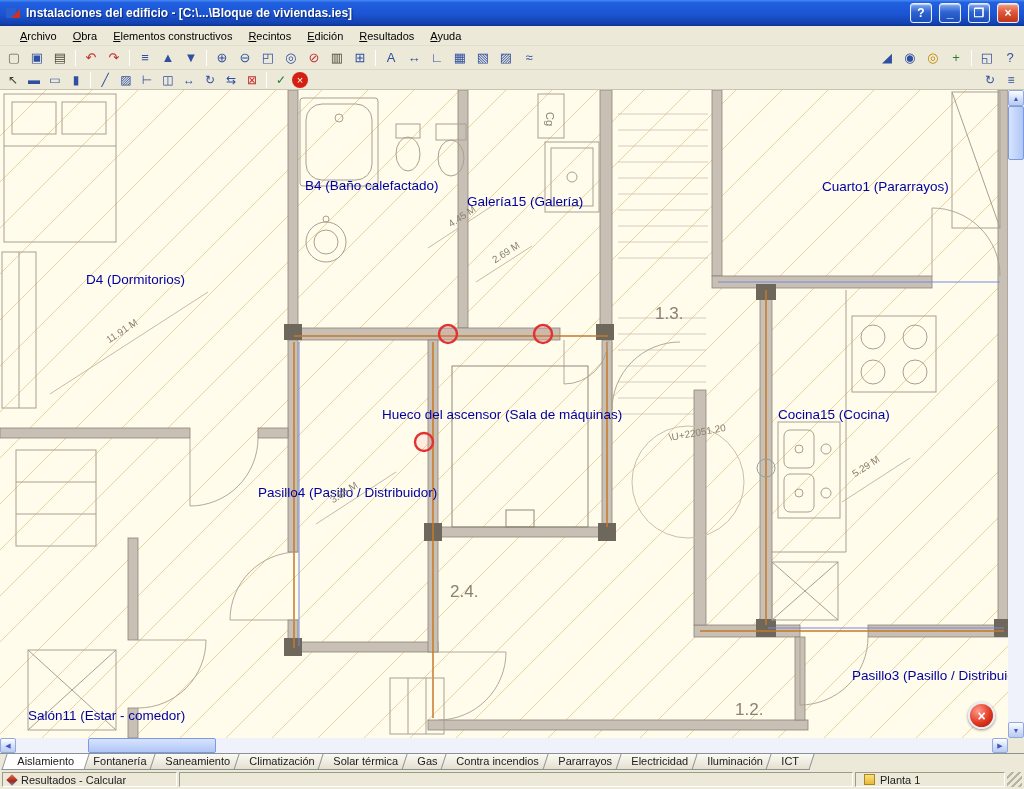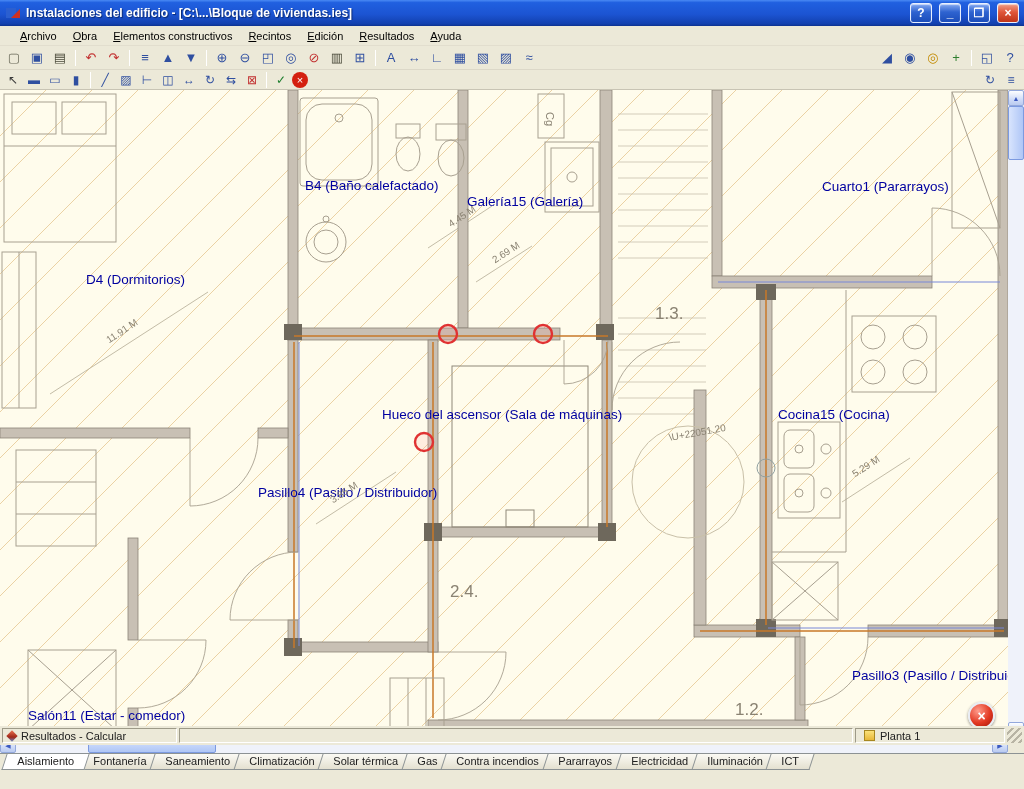--- a/index.html
+++ b/index.html
@@ -69,21 +69,21 @@
   
   .tabsbar { position:absolute; left:0; top:753px; width:1024px; height:17px; background:#ECE9D8;
     border-top:1px solid #8C9294; display:flex; align-items:stretch; padding-left:4px; }
   .tab { position:relative; z-index:1; display:flex; align-items:center; padding:0 12px 1px; margin-right:-7px;
     font-size:11px; color:#202020; background:linear-gradient(180deg,#FBFAF4,#E4E0D0);
     border:1px solid #8C9294; border-top:none; transform:skewX(-18deg); cursor:default; }
   .tab > span { display:inline-block; transform:skewX(18deg); white-space:nowrap; }
   .tab.active { z-index:4; background:#FFFFFF; font-weight:normal; }
 
   
-  .statusbar { position:absolute; left:0; top:726px; width:1024px; height:19px; background:#ECE9D8;
+  .statusbar { position:absolute; left:0; top:770px; width:1024px; height:19px; background:#ECE9D8;
     display:flex; gap:2px; padding:2px; font-size:11px; color:#202020; }
   .panel { border:1px solid; border-color:#9D9A88 #FFF #FFF #9D9A88; display:flex; align-items:center;
     gap:5px; padding:0 5px; }
   .panel.left { width:175px; } .panel.mid { flex:1; } .panel.right { width:150px;padding-left:8px; }
   .status-gem { width:8px; height:8px; transform:rotate(45deg);
     background:linear-gradient(135deg,#E87050,#A02818 60%,#6888C8); flex:0 0 auto; }
   .plant-icon { width:11px; height:11px; background:linear-gradient(180deg,#FBE27A,#E8B83A);
     border:1px solid #A88820; flex:0 0 auto; }
   .grip { width:15px; background:
     repeating-linear-gradient(135deg, transparent 0 3px, #B8B4A4 3px 5px); }

